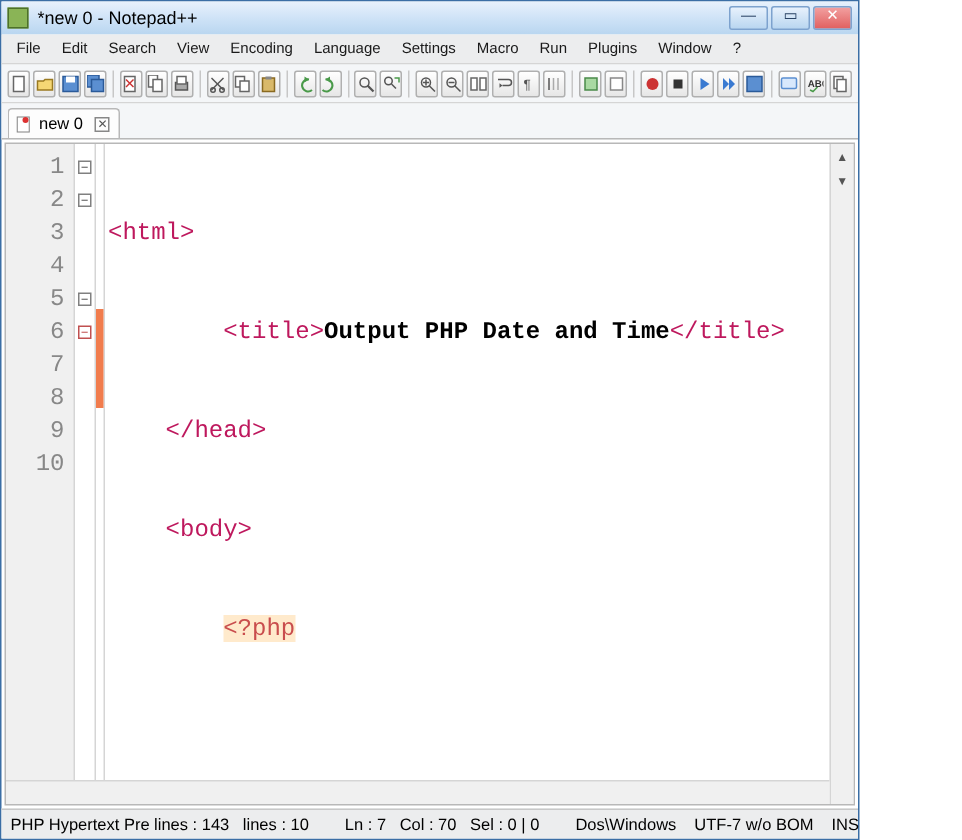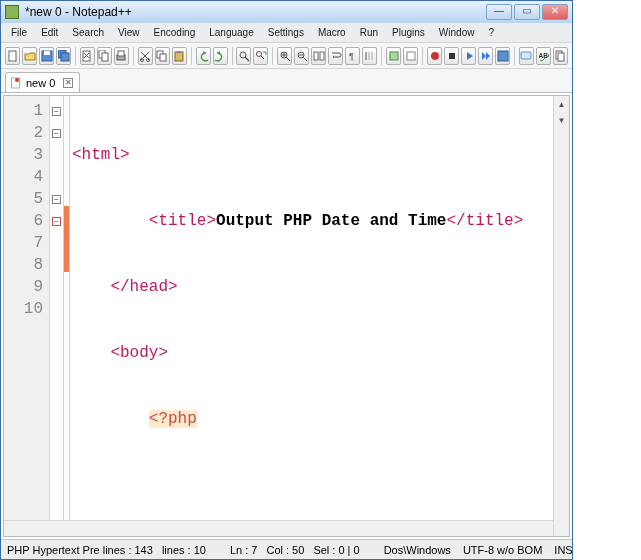--- a/index.html
+++ b/index.html
@@ -347,24 +347,24 @@
       <span>&nbsp;</span>
       <span>lines :</span>
         <span>10</span>
     </span>
     <span class="spacer"></span>
     <span class="cell">
       <span>Ln :</span>
         <span>7</span>
       <span>&nbsp;</span>
       <span>Col :</span>
-        <span>50</span>
+        <span>70</span>
       <span>&nbsp;</span>
       <span>Sel :</span>
         <span>0 | 0</span>
     </span>
     <span class="spacer"></span>
     <span class="cell">Dos\Windows</span>
-    <span class="cell">UTF-8 w/o BOM</span>
+    <span class="cell">UTF-7 w/o BOM</span>
     <span class="cell">INS</span>
   </div>
 
 </div>
 
 </body></html>

